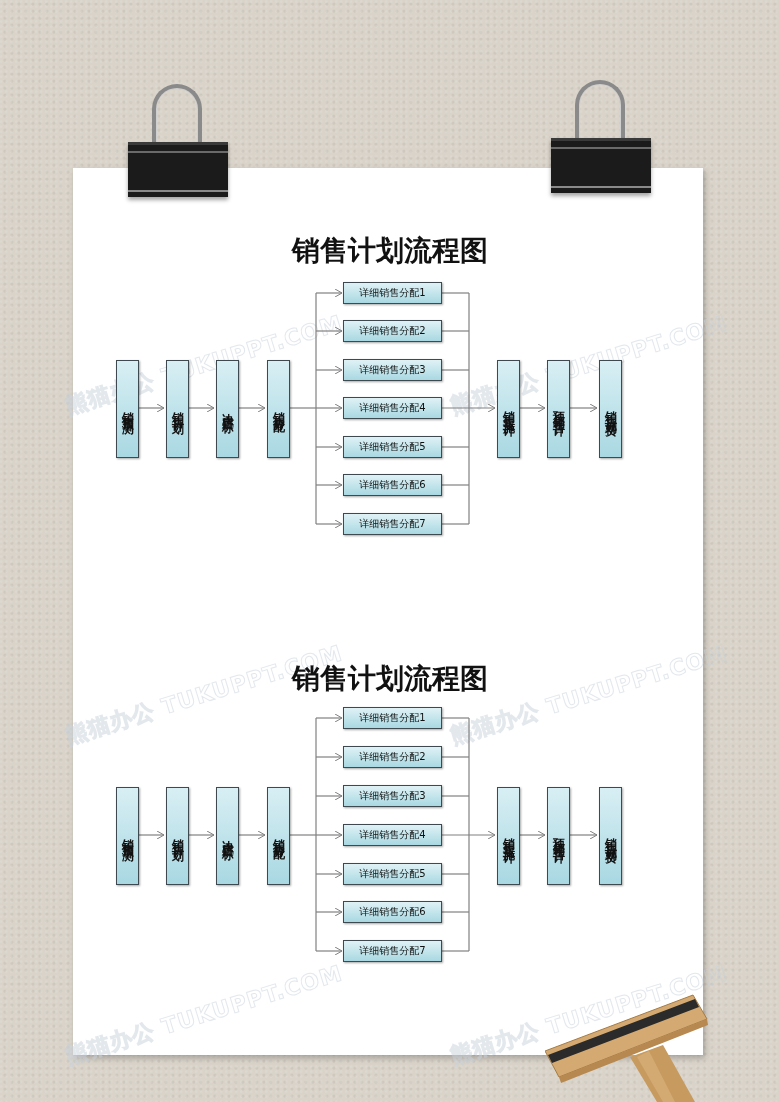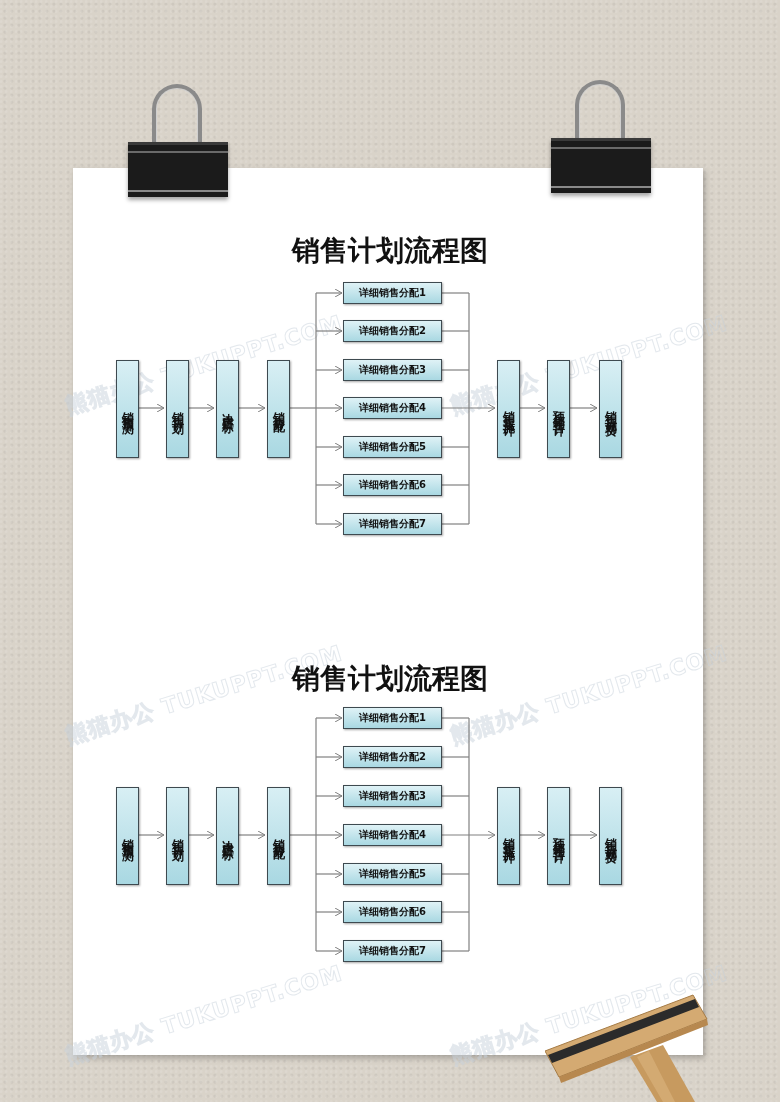--- a/index.html
+++ b/index.html
@@ -25,21 +25,21 @@
     -webkit-text-stroke:1px rgba(200,210,220,0.5);color:transparent;}
   .title{position:absolute;left:0;width:780px;text-align:center;font-size:28px;font-weight:bold;color:#111;}
   .vbox{position:absolute;width:21px;height:96px;border:1px solid #3e4a50;
     background:linear-gradient(to bottom,#d8eff4,#a9d8e2);
     box-shadow:1px 1px 2px rgba(0,0,0,0.35);
     display:flex;align-items:center;justify-content:center;box-sizing:content-box;}
   .vbox span{writing-mode:vertical-rl;text-orientation:upright;font-size:12px;font-weight:bold;color:#111;letter-spacing:3px;}
   .hbox{position:absolute;width:97px;height:20px;border:1px solid #3e4a50;
     background:linear-gradient(to bottom,#dff2f6,#a9d8e2);
     box-shadow:1px 1px 2px rgba(0,0,0,0.35);
-    display:flex;align-items:center;justify-content:center;font-size:10px;font-weight:bold;color:#111;box-sizing:content-box;text-align:center;}
+    display:flex;align-items:center;justify-content:center;font-size:10px;font-weight:normal;color:#111;box-sizing:content-box;text-align:center;}
   svg.lines{position:absolute;left:0;top:0;}
   .stamp{position:absolute;left:545px;top:985px;width:170px;height:117px;}
 </style>
 </head>
 <body>
 
 <div class="paper"></div>
 
 <div class="clip" style="left:128px;top:84px;">
   <div class="loop"></div>

